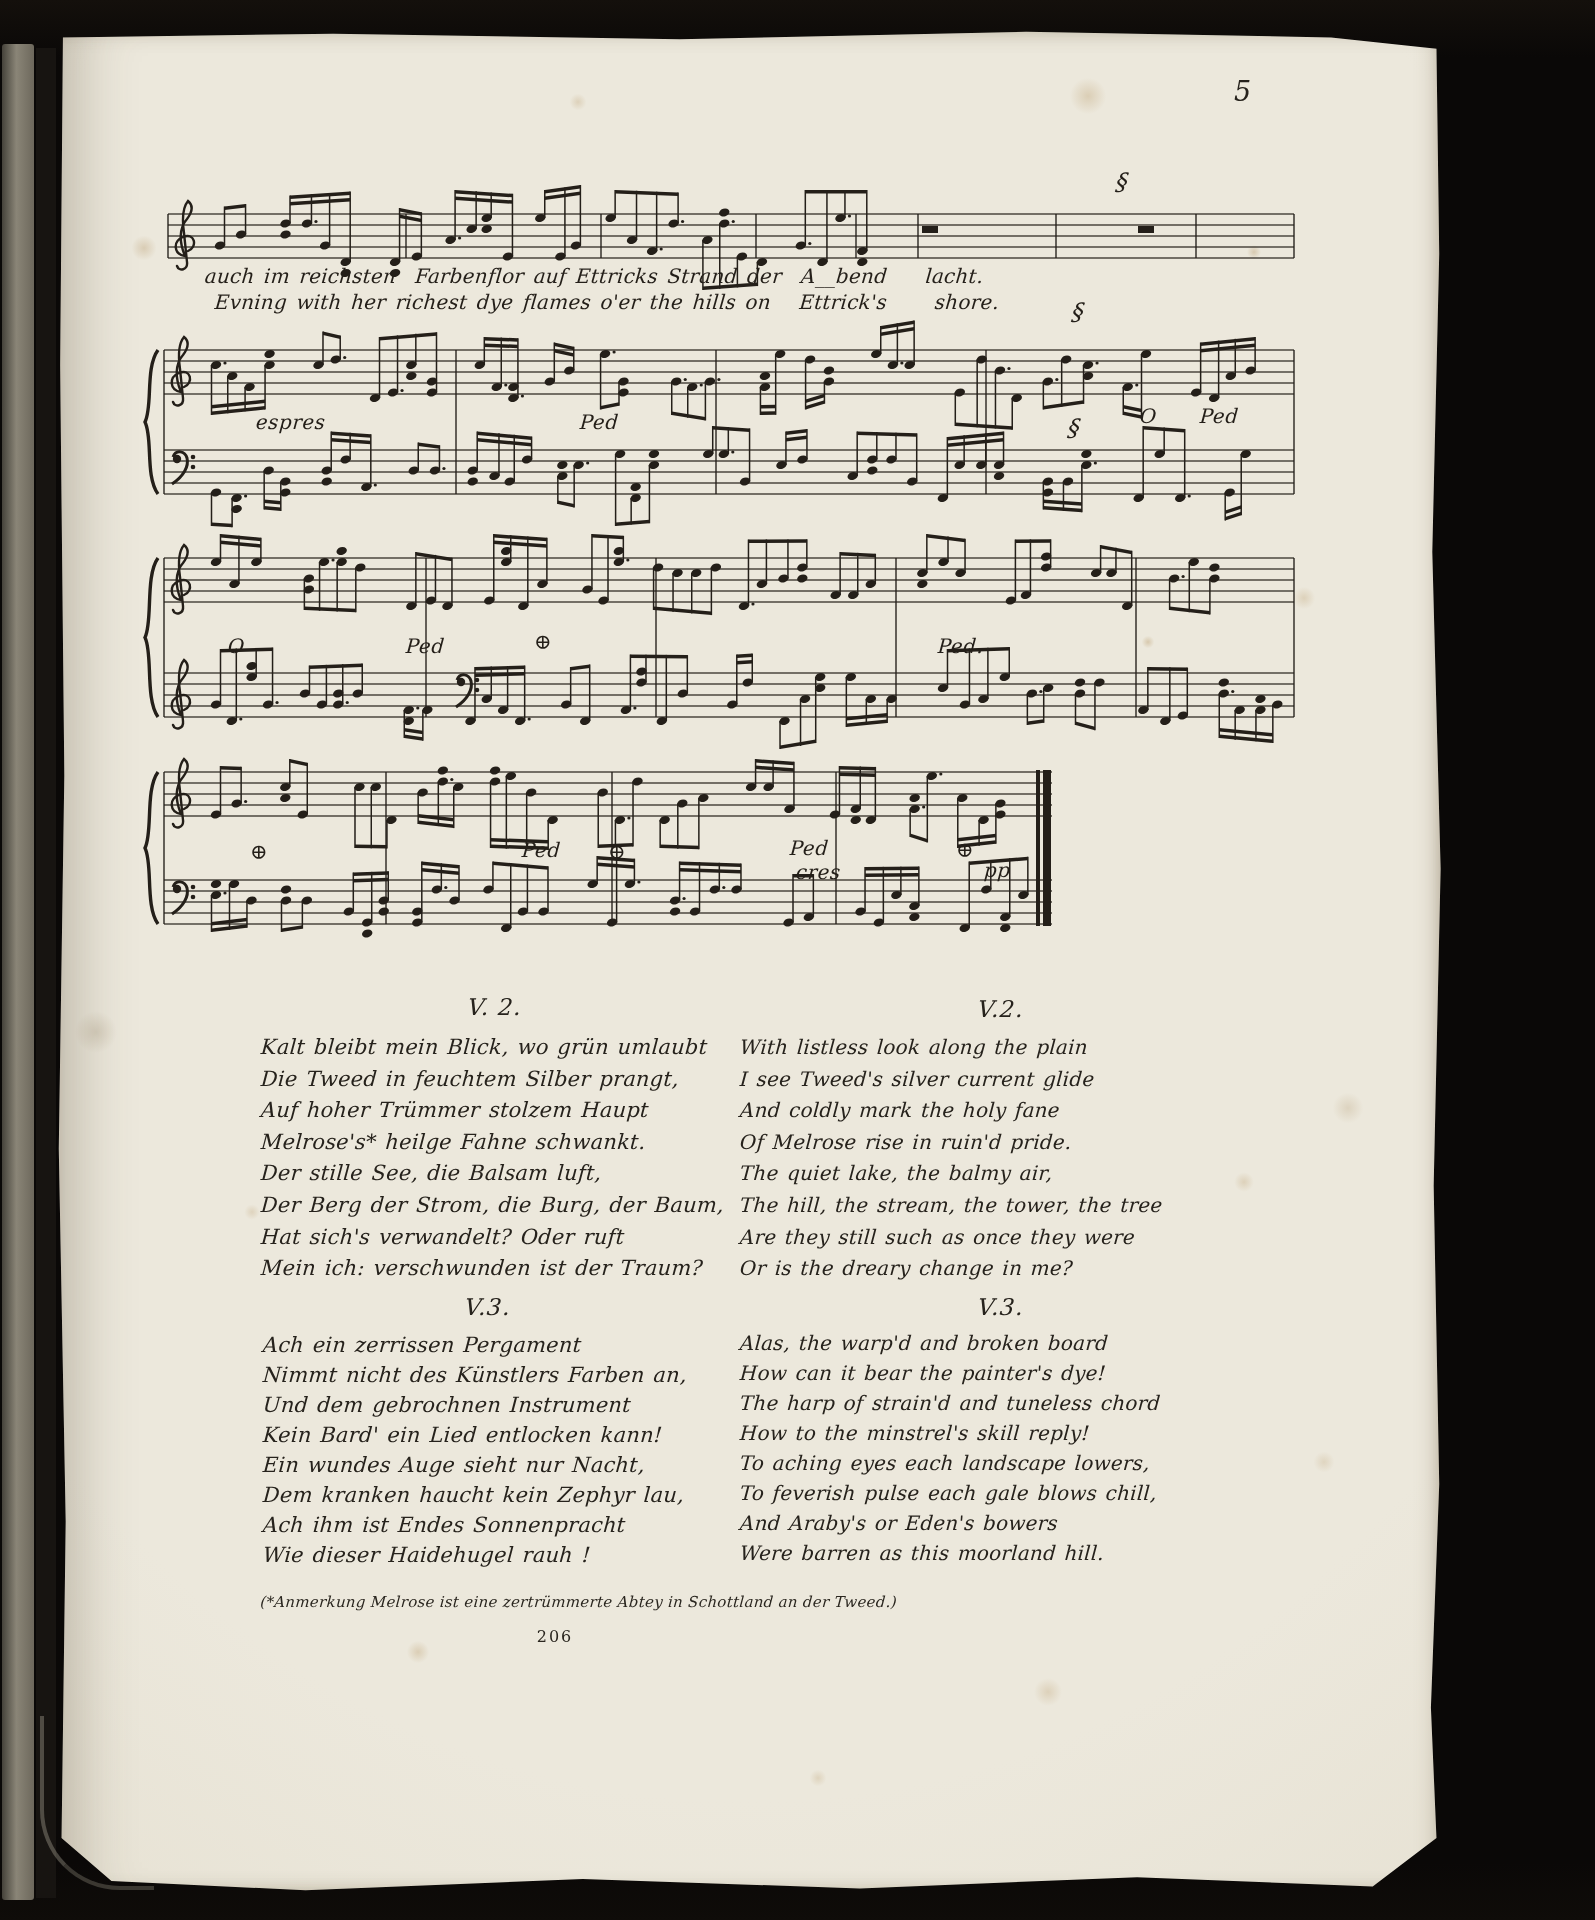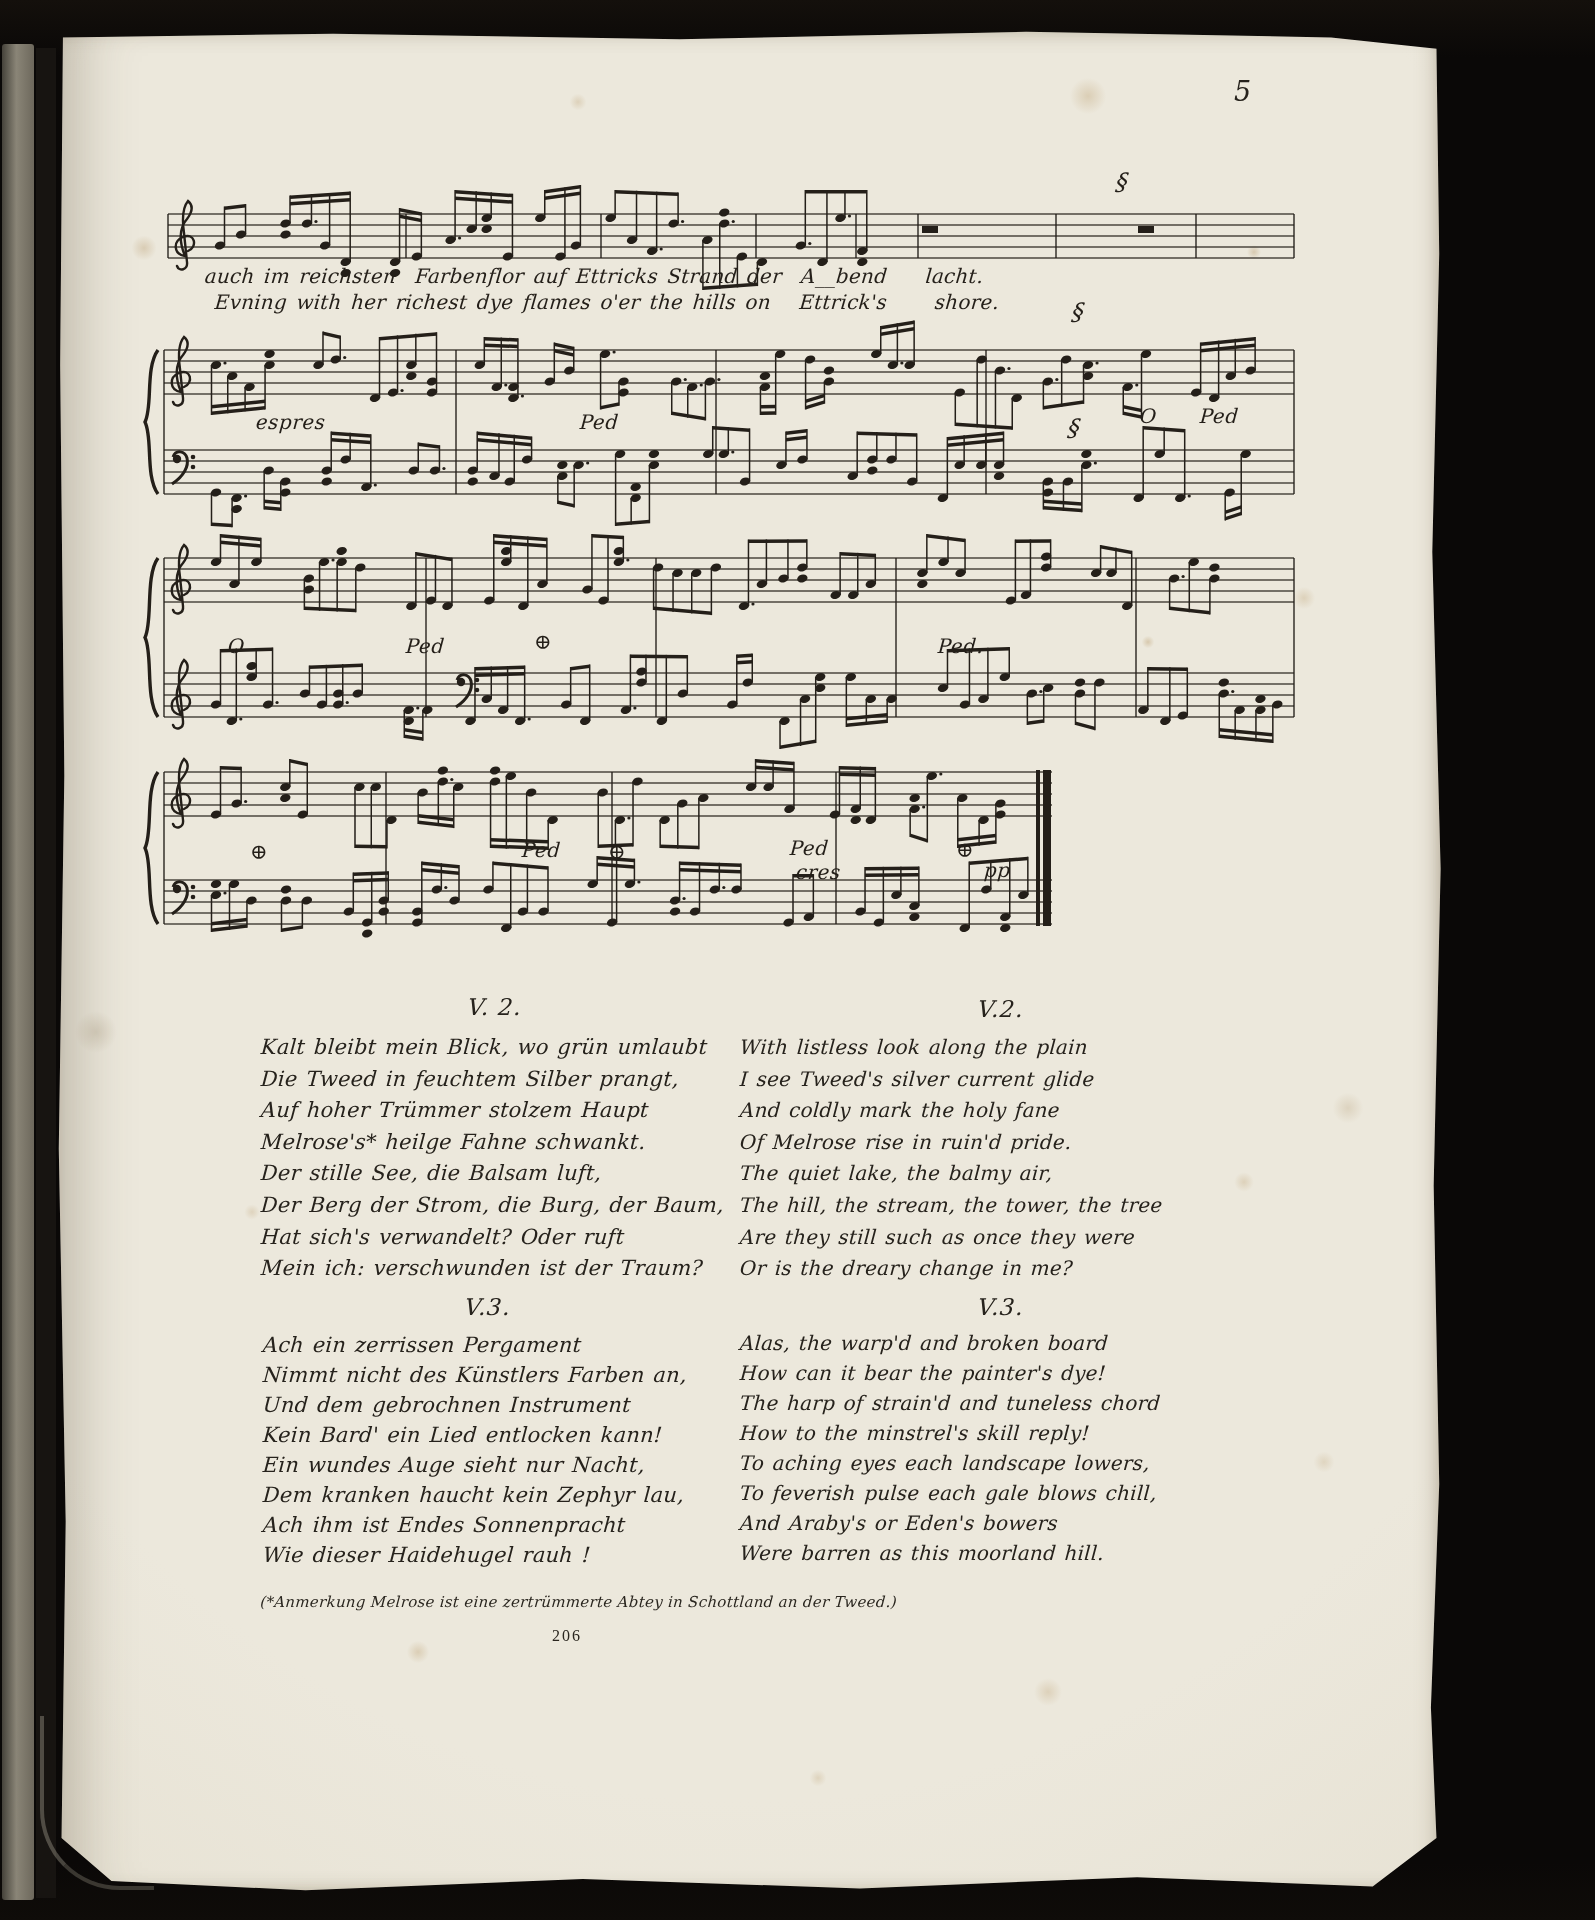--- a/index.html
+++ b/index.html
@@ -64,22 +64,22 @@
   .verse-col{position:absolute;font-style:italic;color:#26221c;}
   .col-de-2{left:205px;top:1002px;font-size:21px;line-height:31.6px;}
   .col-en-2{left:684px;top:1002px;font-size:20px;line-height:31.6px;}
   .col-de-3{left:207px;top:1300px;font-size:21px;line-height:30px;}
   .col-en-3{left:684px;top:1298px;font-size:20px;line-height:30px;}
   .verse-line{transform:skewX(-4deg);transform-origin:0 50%;white-space:pre;
     letter-spacing:.2px;word-spacing:2px;}
 
   .footnote{position:absolute;left:205px;top:1563px;font-style:italic;font-size:15px;
     letter-spacing:.3px;color:#2a261f;transform:skewX(-4deg);transform-origin:0 0;}
-  .plate{position:absolute;left:511px;top:1597px;transform:translateX(-50%);
-    font-size:16px;letter-spacing:2px;color:#2a261f;font-family:Liberation Serif, serif;}
+  .plate{position:absolute;left:499px;top:1597px;transform:translateX(-50%);
+    font-size:16px;letter-spacing:2px;color:#2a261f;}
 </style>
 </head>
 <body>
 
 <div class="photo">
   <div class="edge-strip1"></div>
   <div class="edge-strip2"></div>
   <div class="curl"></div>
 
   <div class="page">

